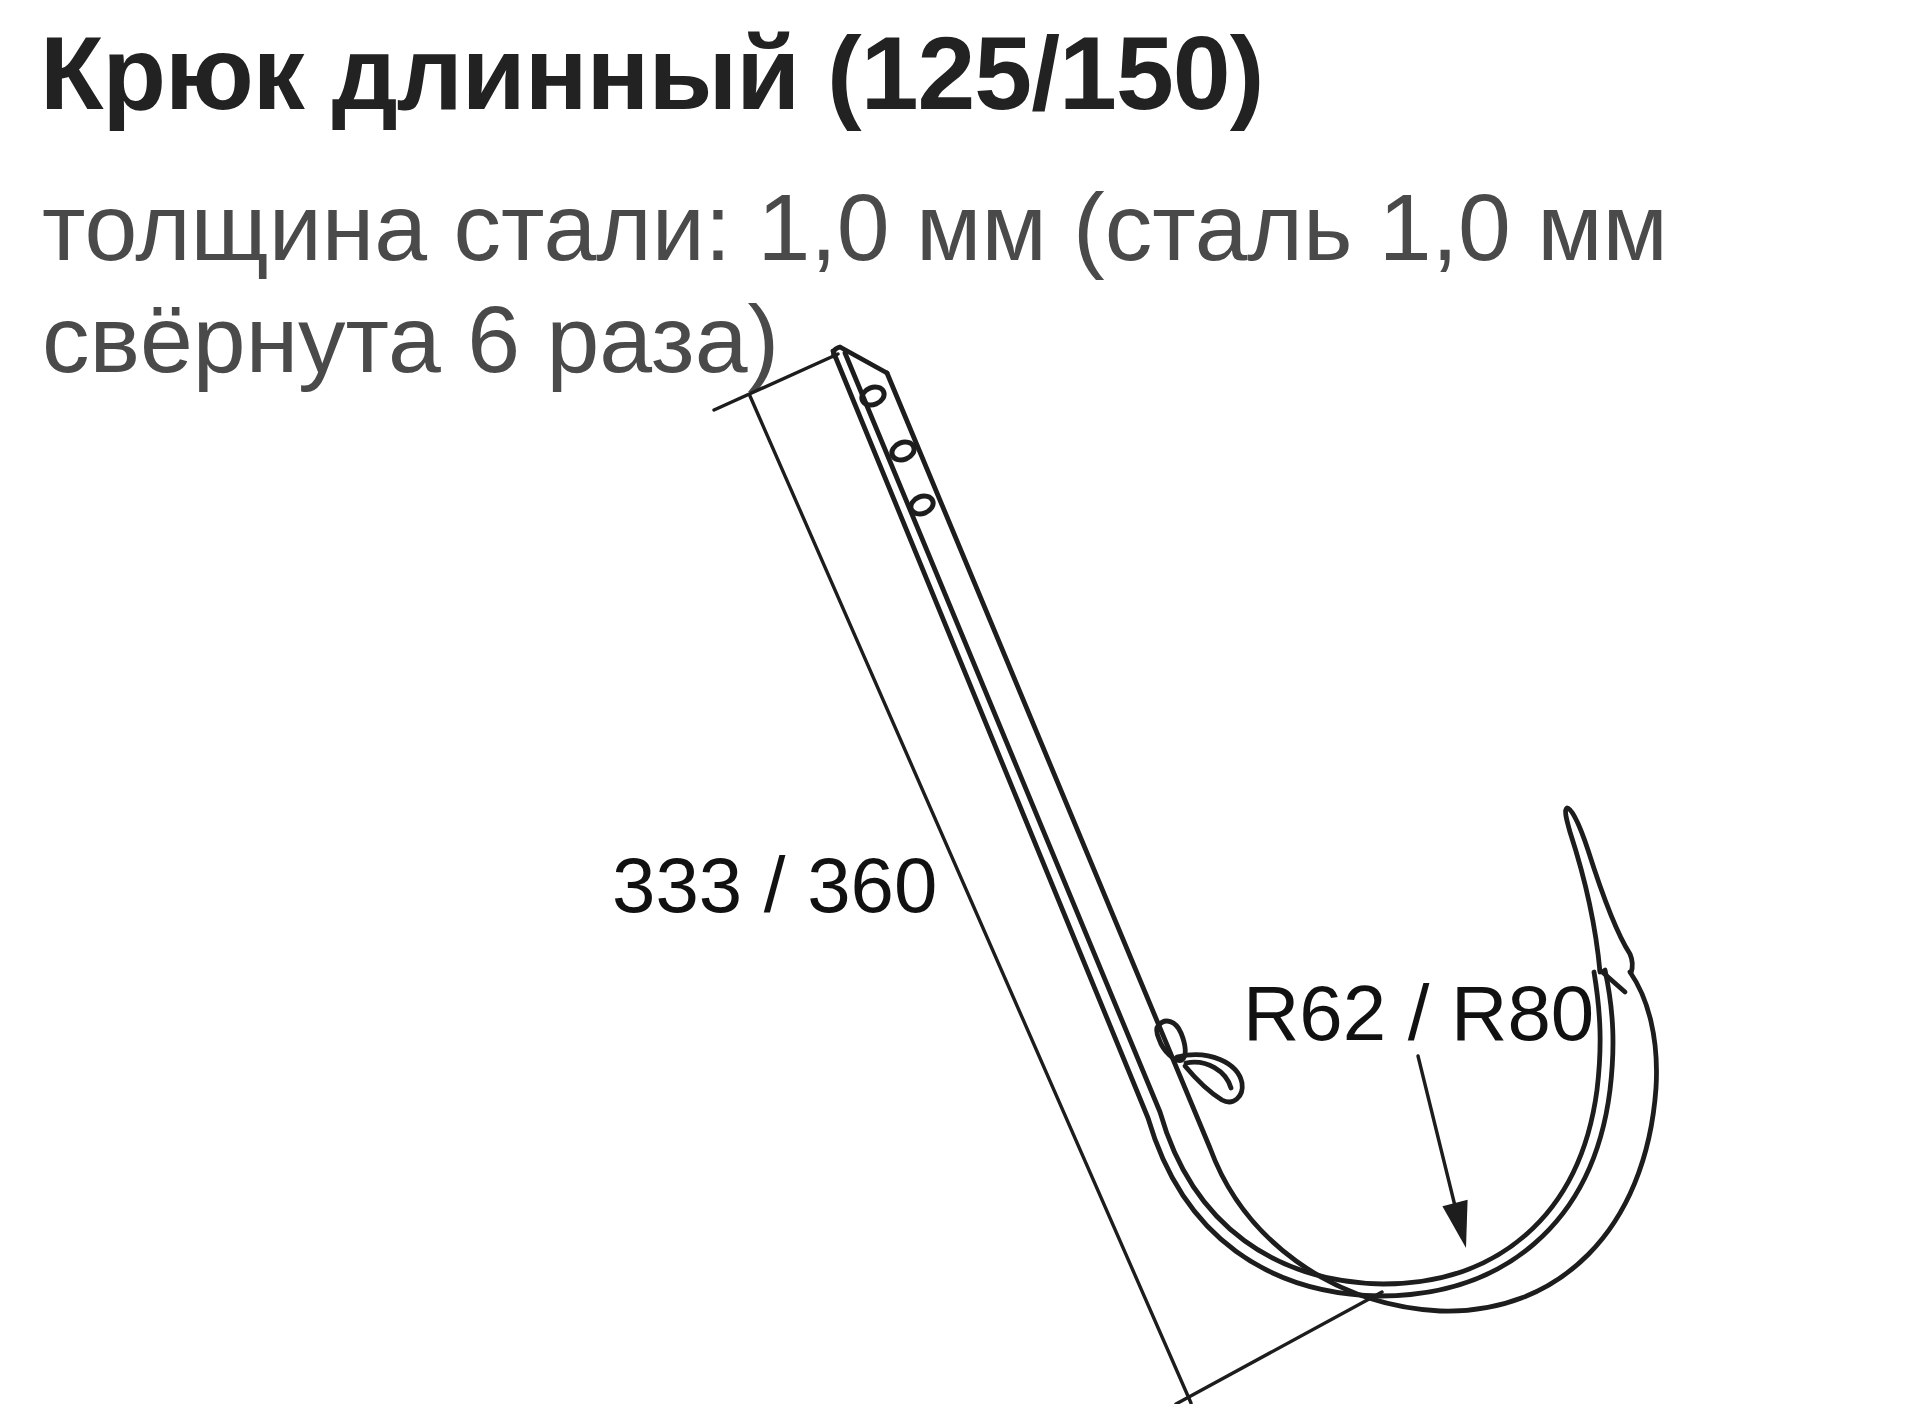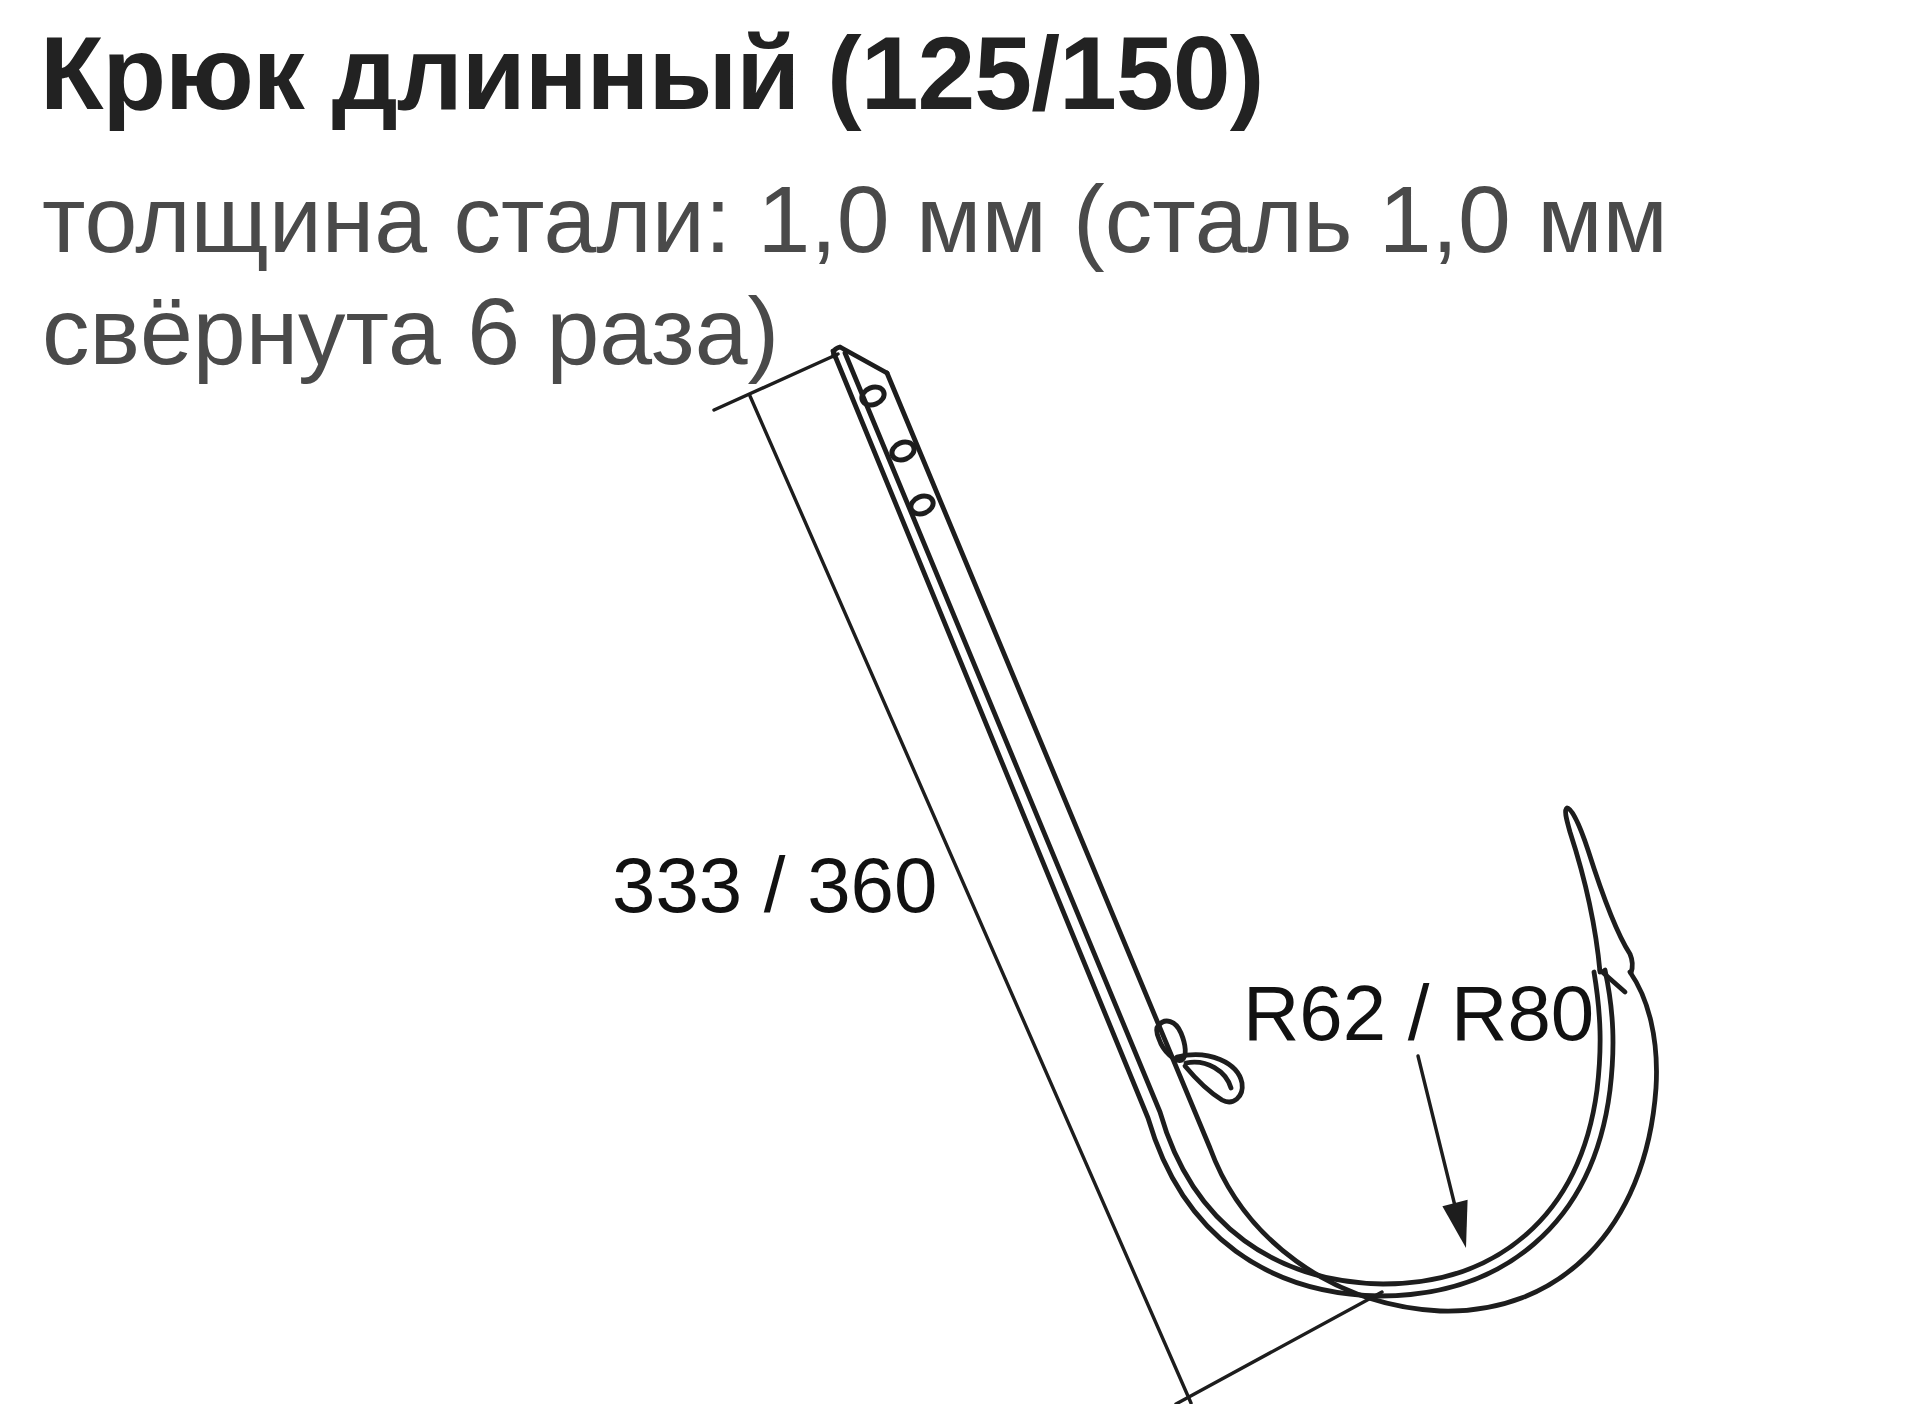--- a/index.html
+++ b/index.html
@@ -26,21 +26,21 @@
     font-size: 104px;
     line-height: 1.1;
     font-weight: 700;
     letter-spacing: -1px;
     color: var(--title-color);
     white-space: nowrap;
   }
   .subtitle {
     position: absolute;
     left: 42px;
-    top: 163px;
+    top: 171px;
     font-size: 95px;
     line-height: 1.18;
     font-weight: 400;
     color: var(--subtitle-color);
     white-space: nowrap;
   }
   .drawing {
     position: absolute;
     left: 0;
     top: 0;

